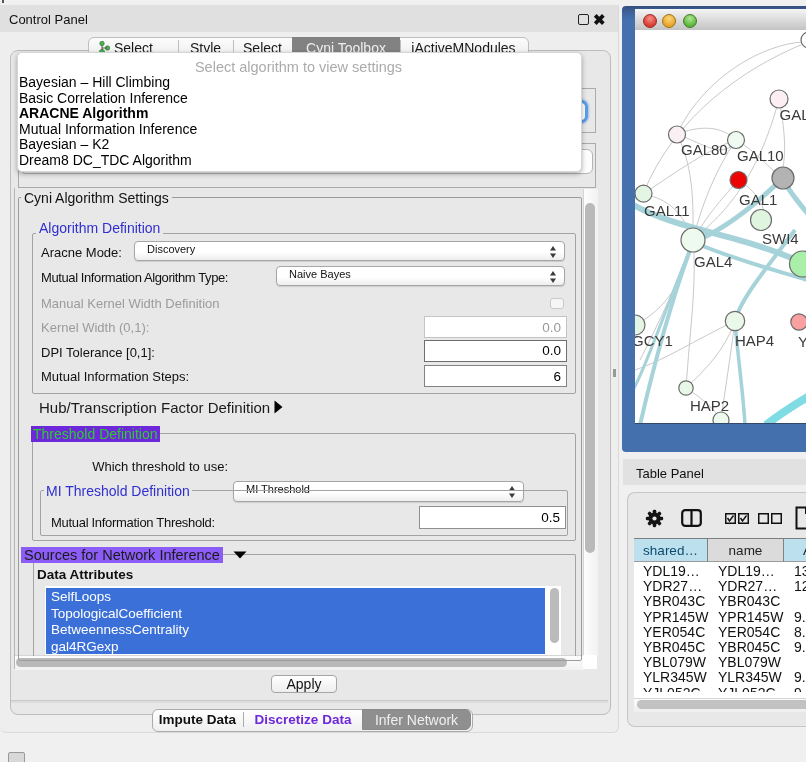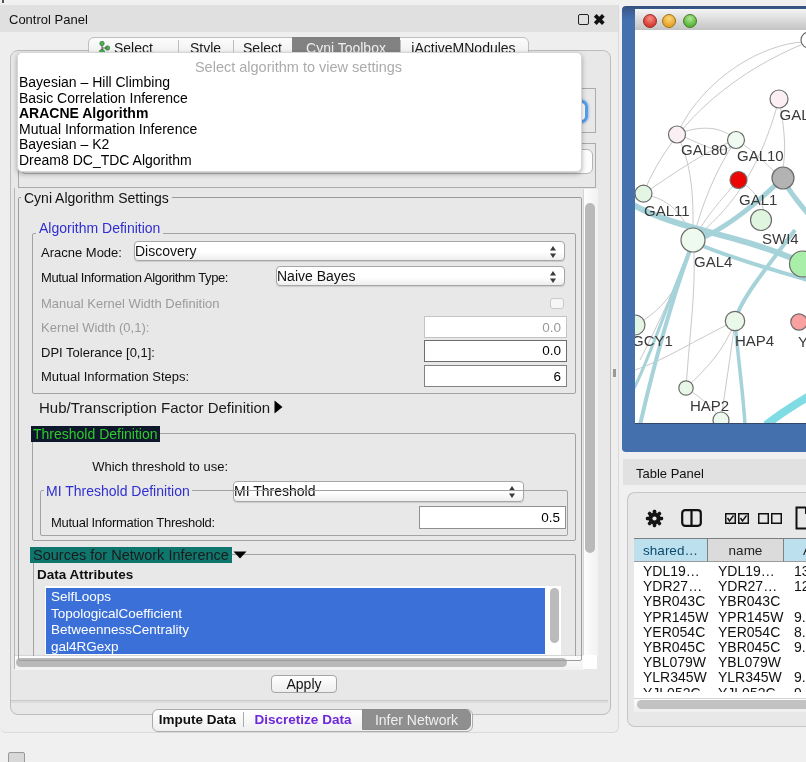--- a/index.html
+++ b/index.html
@@ -2,21 +2,21 @@
 <html><head>
 <meta charset="utf-8">
 <style>
 html,body{margin:0;padding:0;}
 body{width:806px;height:762px;position:relative;overflow:hidden;background:#F0F0F0;
   font-family:"Liberation Sans", sans-serif;}
 .abs{position:absolute;}
 .lbl{font-size:13px;font-weight:normal;color:#111;}
 .dis{color:#9B9B9B;}
 .combo{position:absolute;background:linear-gradient(#FFFFFF 55%,#EFEEEE);border:1px solid #A6A6A6;border-radius:4px;box-shadow:0 1px 1px rgba(0,0,0,0.12);}
-.combo .ctext{position:absolute;left:0;top:1px;font-size:14px;color:#111;}
+.combo .ctext{position:absolute;left:12px;top:1px;font-size:11px;color:#111;}
 .stepper{position:absolute;right:7px;top:2.5px;}
 .inp{position:absolute;background:#FFF;font-size:13.5px;text-align:right;box-sizing:border-box;}
 .gbox{position:absolute;border:1px solid #A3A3A3;border-radius:2px;}
 </style>
 </head>
 <body>
 
 <div class="abs" style="left:2px;top:0;width:2px;height:3px;background:#555;"></div>
 
 <div class="abs" style="left:0;top:5px;width:618px;height:727px;background:#EFEEEE;border:1px solid #DADADA;border-left:none;border-top:none;border-radius:0 0 6px 6px;"></div>
@@ -95,38 +95,38 @@
 
 <div class="abs lbl" style="left:41px;top:369px;">Mutual Information Steps:</div>
 <div class="inp" style="left:424px;top:365px;width:143px;height:22px;border:1px solid #828282;color:#000;line-height:21px;padding-right:5px;">6</div>
 
 <div class="abs" style="left:39px;top:399px;font-size:15px;color:#1A1A1A;">Hub/Transcription Factor Definition</div>
 <svg class="abs" style="left:274px;top:400px;" width="9" height="14" viewBox="0 0 9 14">
     <path d="M0.5 0.5 L8.5 7 L0.5 13.5 Z" fill="#000"></path>
   </svg>
 
 <div class="gbox" style="left:32px;top:433px;width:542px;height:106px;"></div>
-<div class="abs" style="left:31px;top:426px;background:#0f172a;padding:0 2px;font-size:14px;color:#2DCB2D;">Threshold Definition</div>
+<div class="abs" style="left:31px;top:426px;background:#6d28d9;padding:0 2px;font-size:14px;color:#2DCB2D;">Threshold Definition</div>
 
 <div class="abs lbl" style="left:0px;top:459px;width:228px;text-align:right;">Which threshold to use:</div>
 <div class="combo" style="left:233px;top:455px;width:289px;height:18.5px;margin-top:26px;">
     <span class="ctext">MI Threshold</span>
 <svg class="stepper" width="8" height="14" viewBox="0 0 8 14">
       <path d="M4 1 L7 5.5 L1 5.5 Z" fill="#3A3A3A"></path>
       <path d="M4 13 L7 8.5 L1 8.5 Z" fill="#3A3A3A"></path>
     </svg>
   </div>
 
 <div class="gbox" style="left:40px;top:490px;width:526px;height:44px;"></div>
 <div class="abs" style="left:44px;top:483px;background:#E9E8E8;padding:0 2px;font-size:14px;color:#2F2FD0;">MI Threshold Definition</div>
 <div class="abs lbl" style="left:51px;top:515px;letter-spacing:-0.3px;">Mutual Information Threshold:</div>
 <div class="inp" style="left:419px;top:506px;width:147px;height:23px;border:1px solid #8F8F8F;color:#000;line-height:22px;padding-right:5px;">0.5</div>
 
 <div class="gbox" style="left:33px;top:554px;width:541px;height:101px;border-bottom:none;border-radius:2px 2px 0 0;"></div>
-<div class="abs" style="left:30px;top:547px;background:#0f766e;padding:0 3px;font-size:14.5px;color:#1A1A1A;">Sources for Network Inference</div>
+<div class="abs" style="left:21px;top:547px;background:#8b5cf6;padding:0 3px;font-size:14.5px;color:#1A1A1A;">Sources for Network Inference</div>
 <svg class="abs" style="left:233px;top:551px;" width="14" height="8" viewBox="0 0 14 8">
     <path d="M0.5 0.5 L13.5 0.5 L7 7.5 Z" fill="#000"></path>
   </svg>
 <div class="abs" style="left:37px;top:567px;font-size:13.5px;font-weight:bold;color:#111;">Data Attributes</div>
 
 <div class="abs" style="left:45px;top:586px;width:516px;height:69px;background:#FFF;"></div>
 <div class="abs" style="left:46px;top:588px;width:499px;height:66px;background:#3B70D8;"></div>
 <div class="abs" style="left:51px;top:589px;font-size:13.5px;color:#FFF;line-height:16.5px;">SelfLoops<br>TopologicalCoefficient<br>BetweennessCentrality<br>gal4RGexp</div>
 <div class="abs" style="left:550px;top:588px;width:9px;height:55px;background:#BBB;border-radius:5px;"></div>
 

